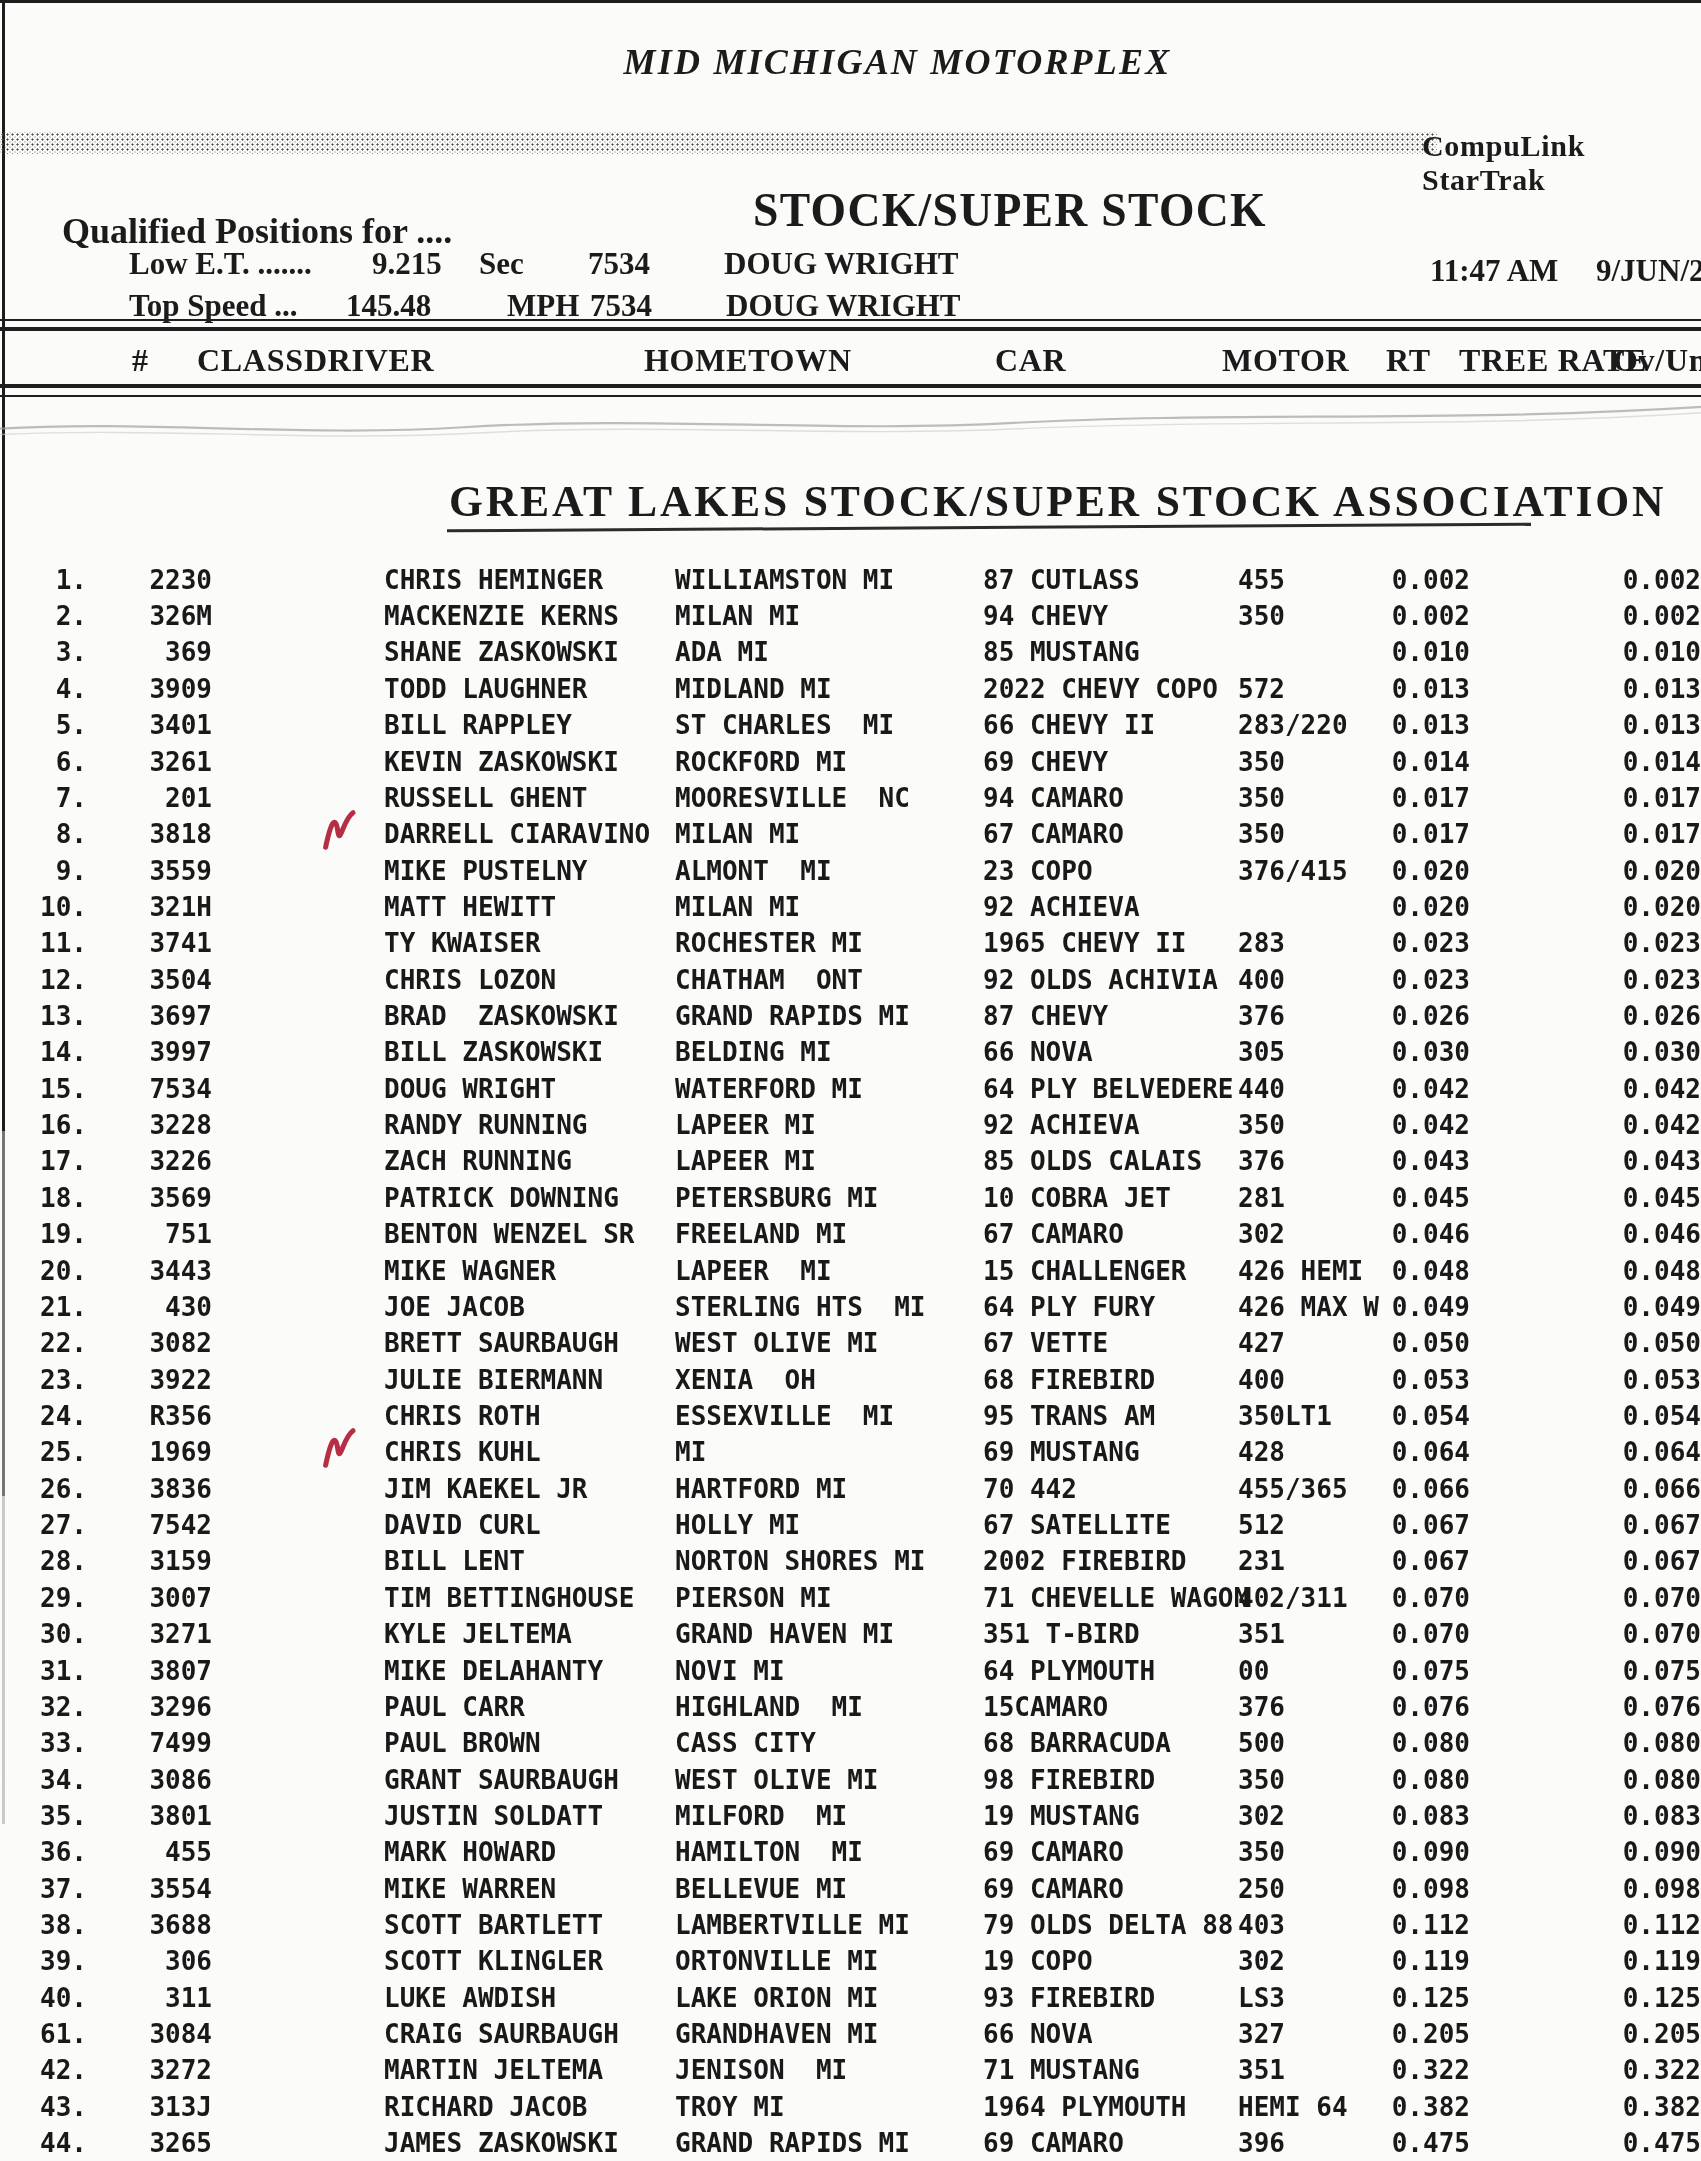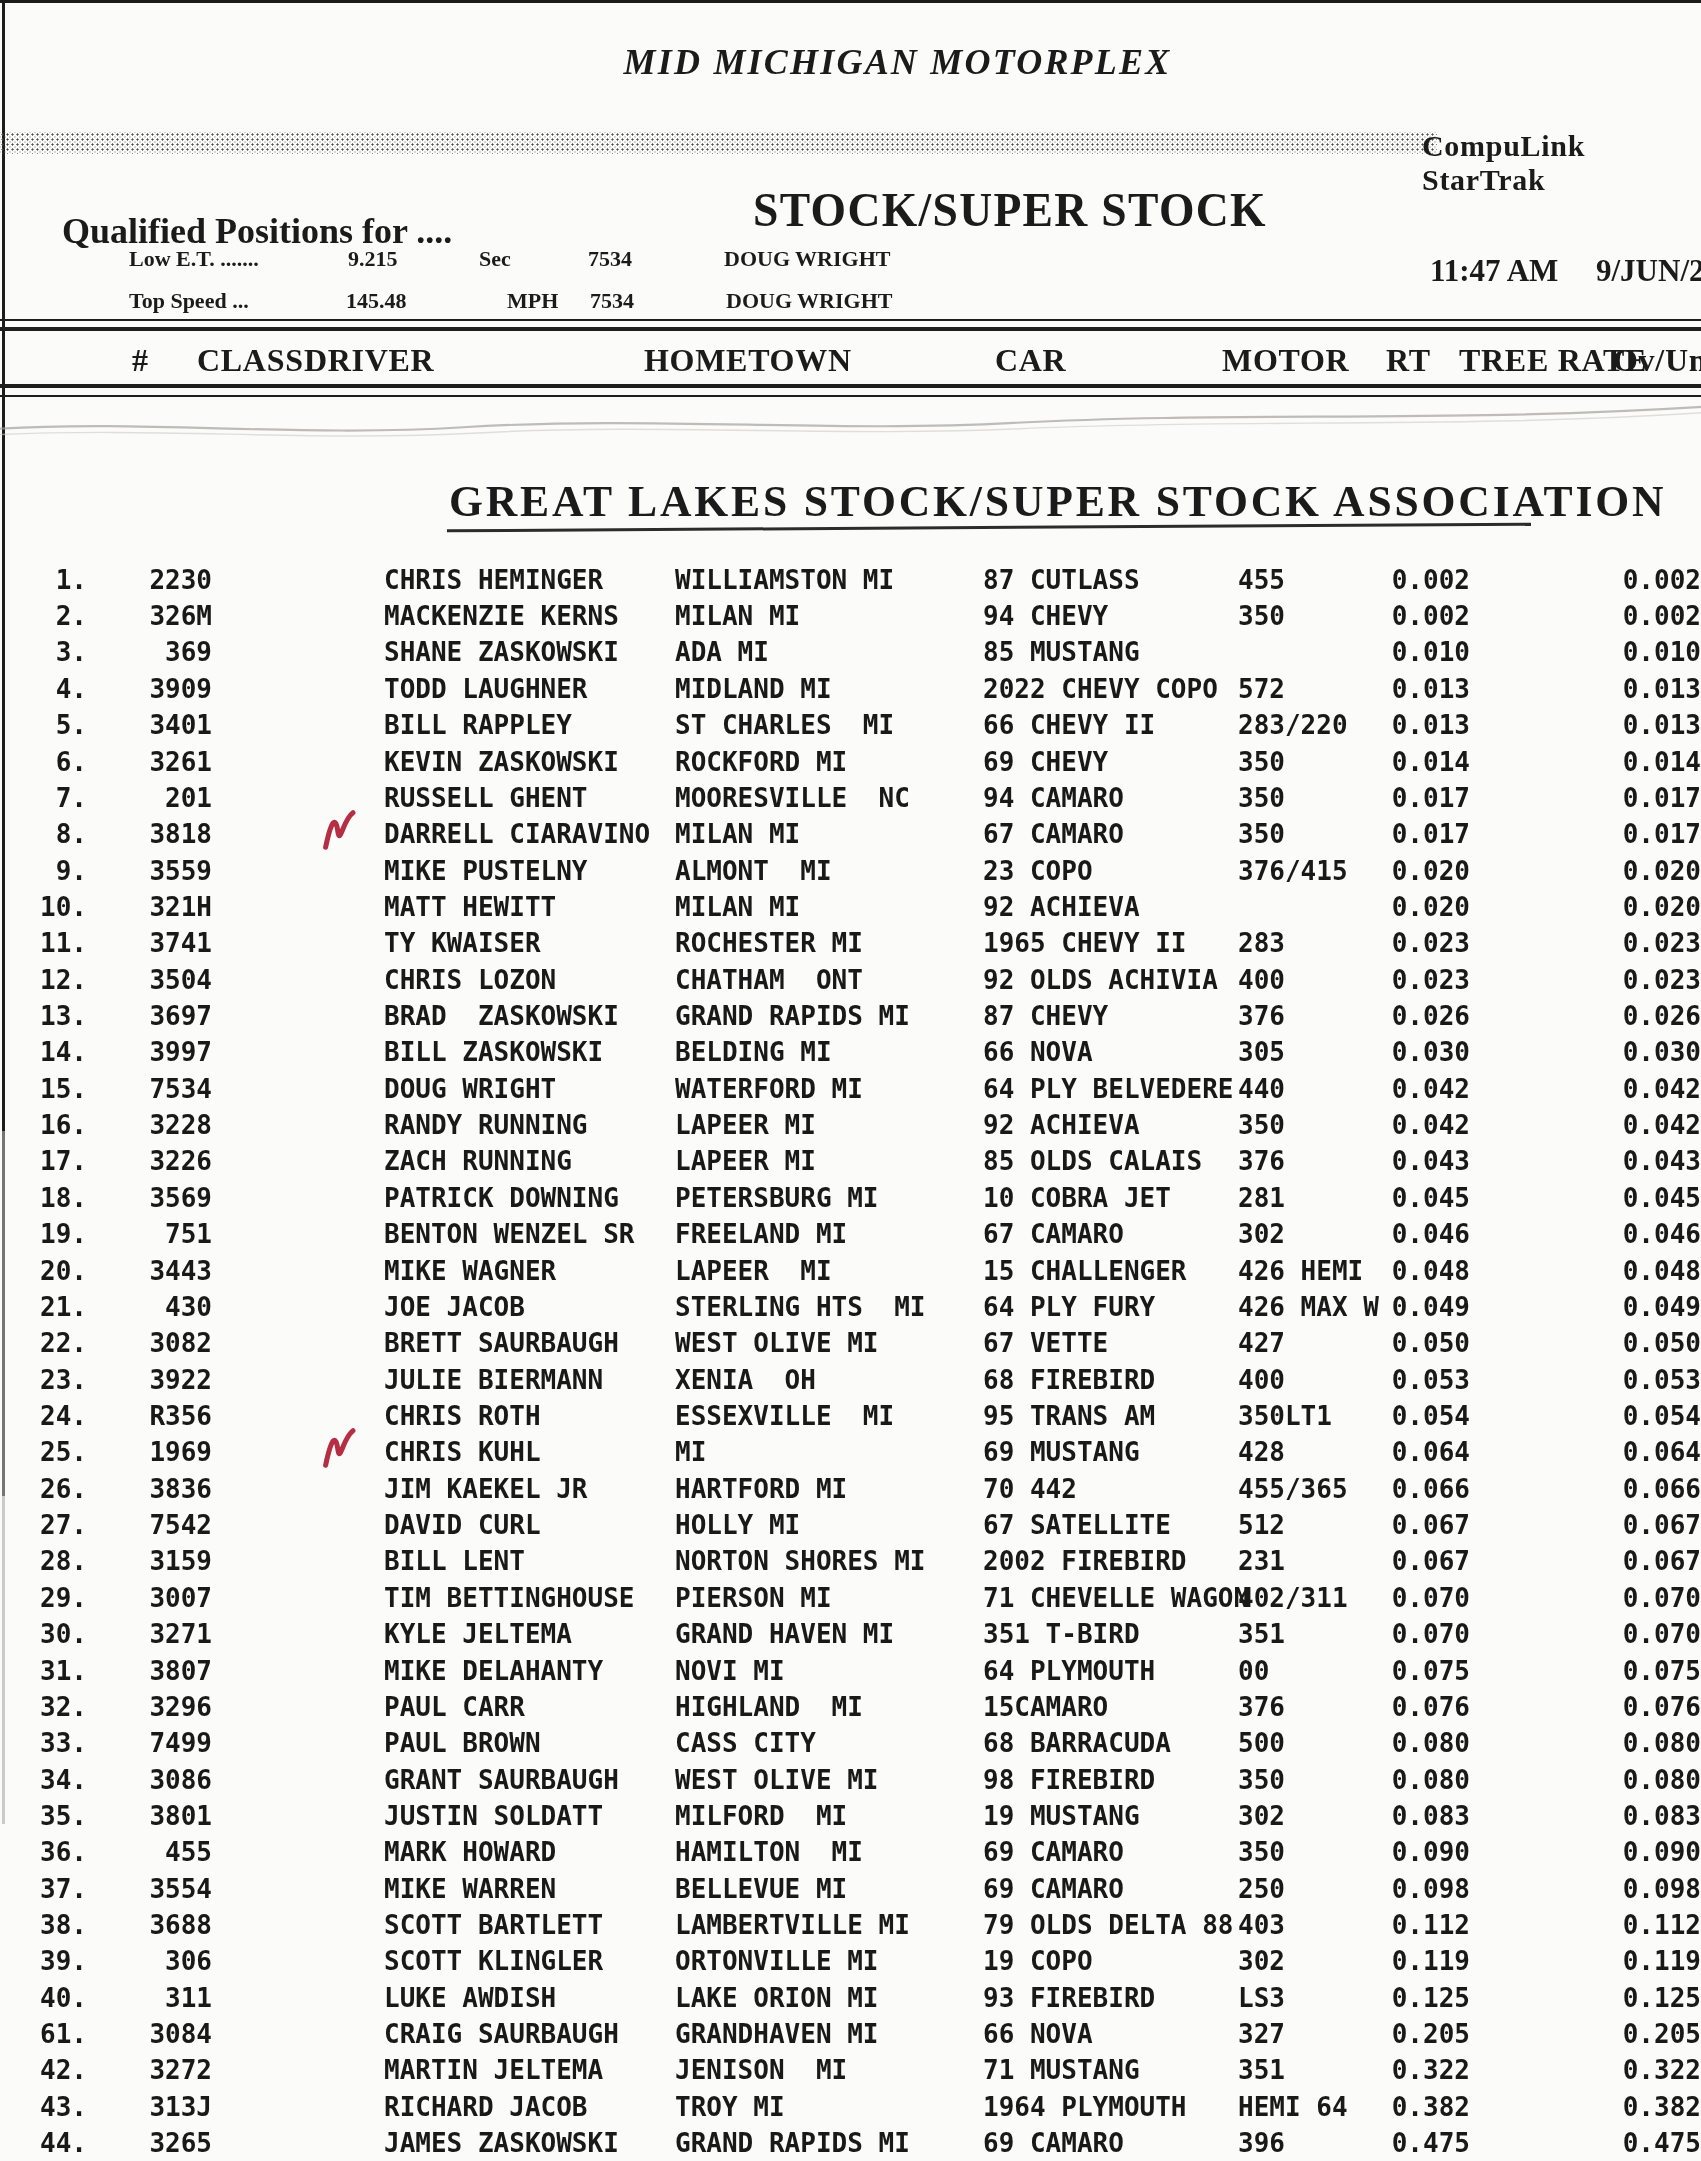--- a/index.html
+++ b/index.html
@@ -20,23 +20,23 @@
   .track-name{left:0;top:41px;width:1795px;text-align:center;
     font-size:36px;font-style:italic;font-weight:600;letter-spacing:2.2px;}
   .halftone{left:0;top:132px;width:1437px;height:22px;
     background-image:radial-gradient(circle,#4c4c4c 0.9px,transparent 1.2px),
                      radial-gradient(circle,#6b6b6b 0.7px,transparent 1px);
     background-size:5px 5px,5px 5px;background-position:0 0,2.5px 2.5px;}
   .brand{left:1422px;top:129px;font-size:30px;font-weight:600;letter-spacing:0.7px;}
   .qualified{left:62px;top:210px;font-size:36px;font-weight:600;}
   .session-title{left:753px;top:182px;font-size:48px;font-weight:700;letter-spacing:1.4px;
     transform:scaleX(.95);transform-origin:left;}
-  .stat-line{font-size:22px;font-weight:600;white-space:pre;}
+  .stat-line{font-size:31px;font-weight:600;white-space:pre;}
   .low-label{left:129px;top:246px;}
-  .low-value{left:348px;top:246px;}
+  .low-value{left:372px;top:246px;}
   .low-unit{left:479px;top:246px;}
   .low-car{left:588px;top:246px;}
   .low-driver{left:724px;top:246px;}
   .tops-label{left:129px;top:288px;}
   .tops-value{left:346px;top:288px;}
   .tops-unit{left:507px;top:288px;}
   .tops-car{left:590px;top:288px;}
   .tops-driver{left:726px;top:288px;}
   .time{left:1430px;top:253px;font-size:31px;font-weight:600;}
   .date{left:1596px;top:253px;font-size:31px;font-weight:600;}

